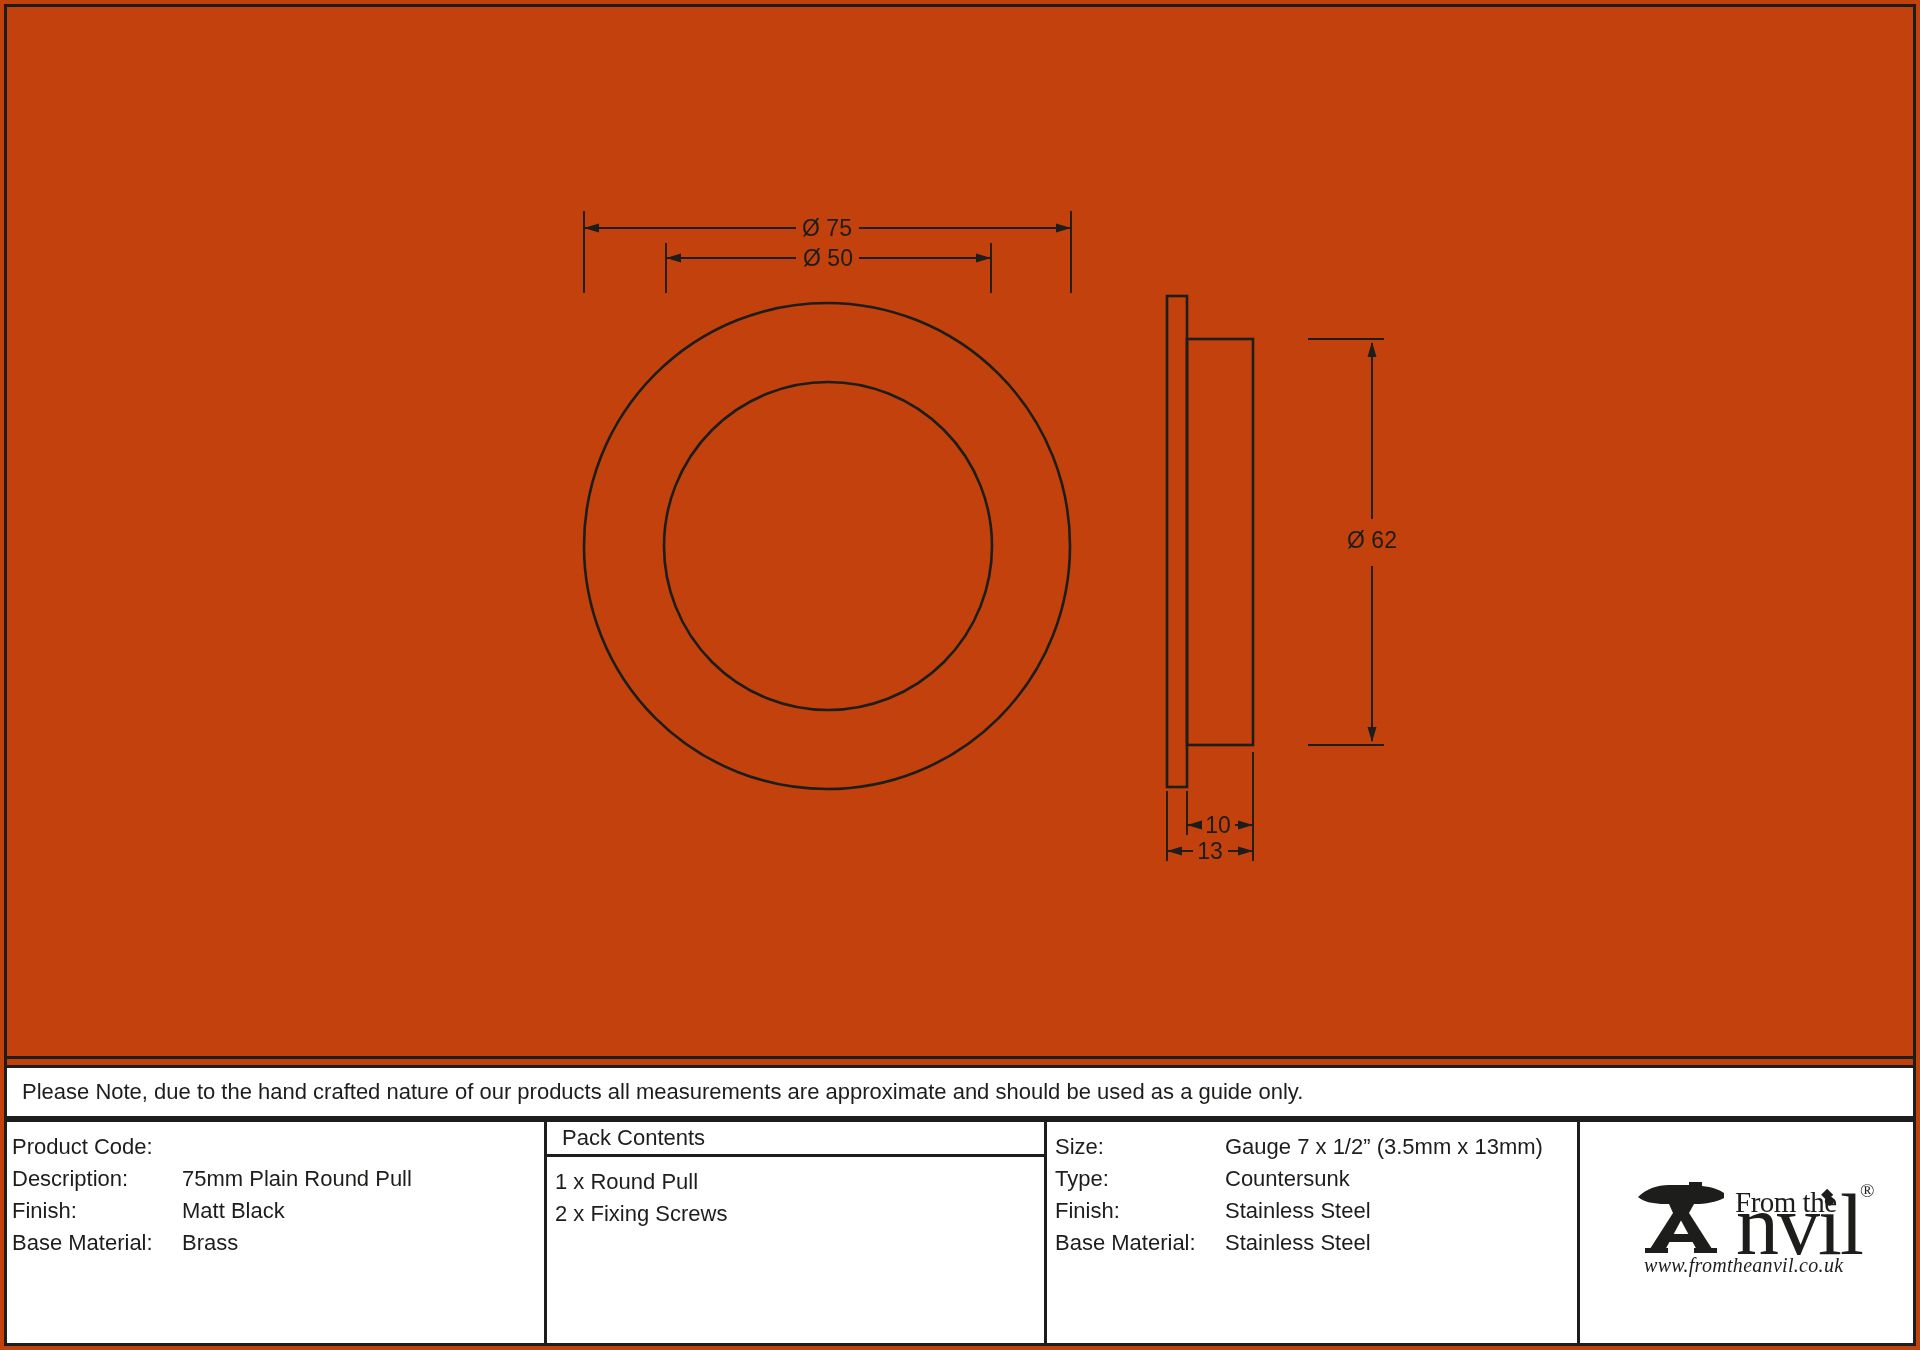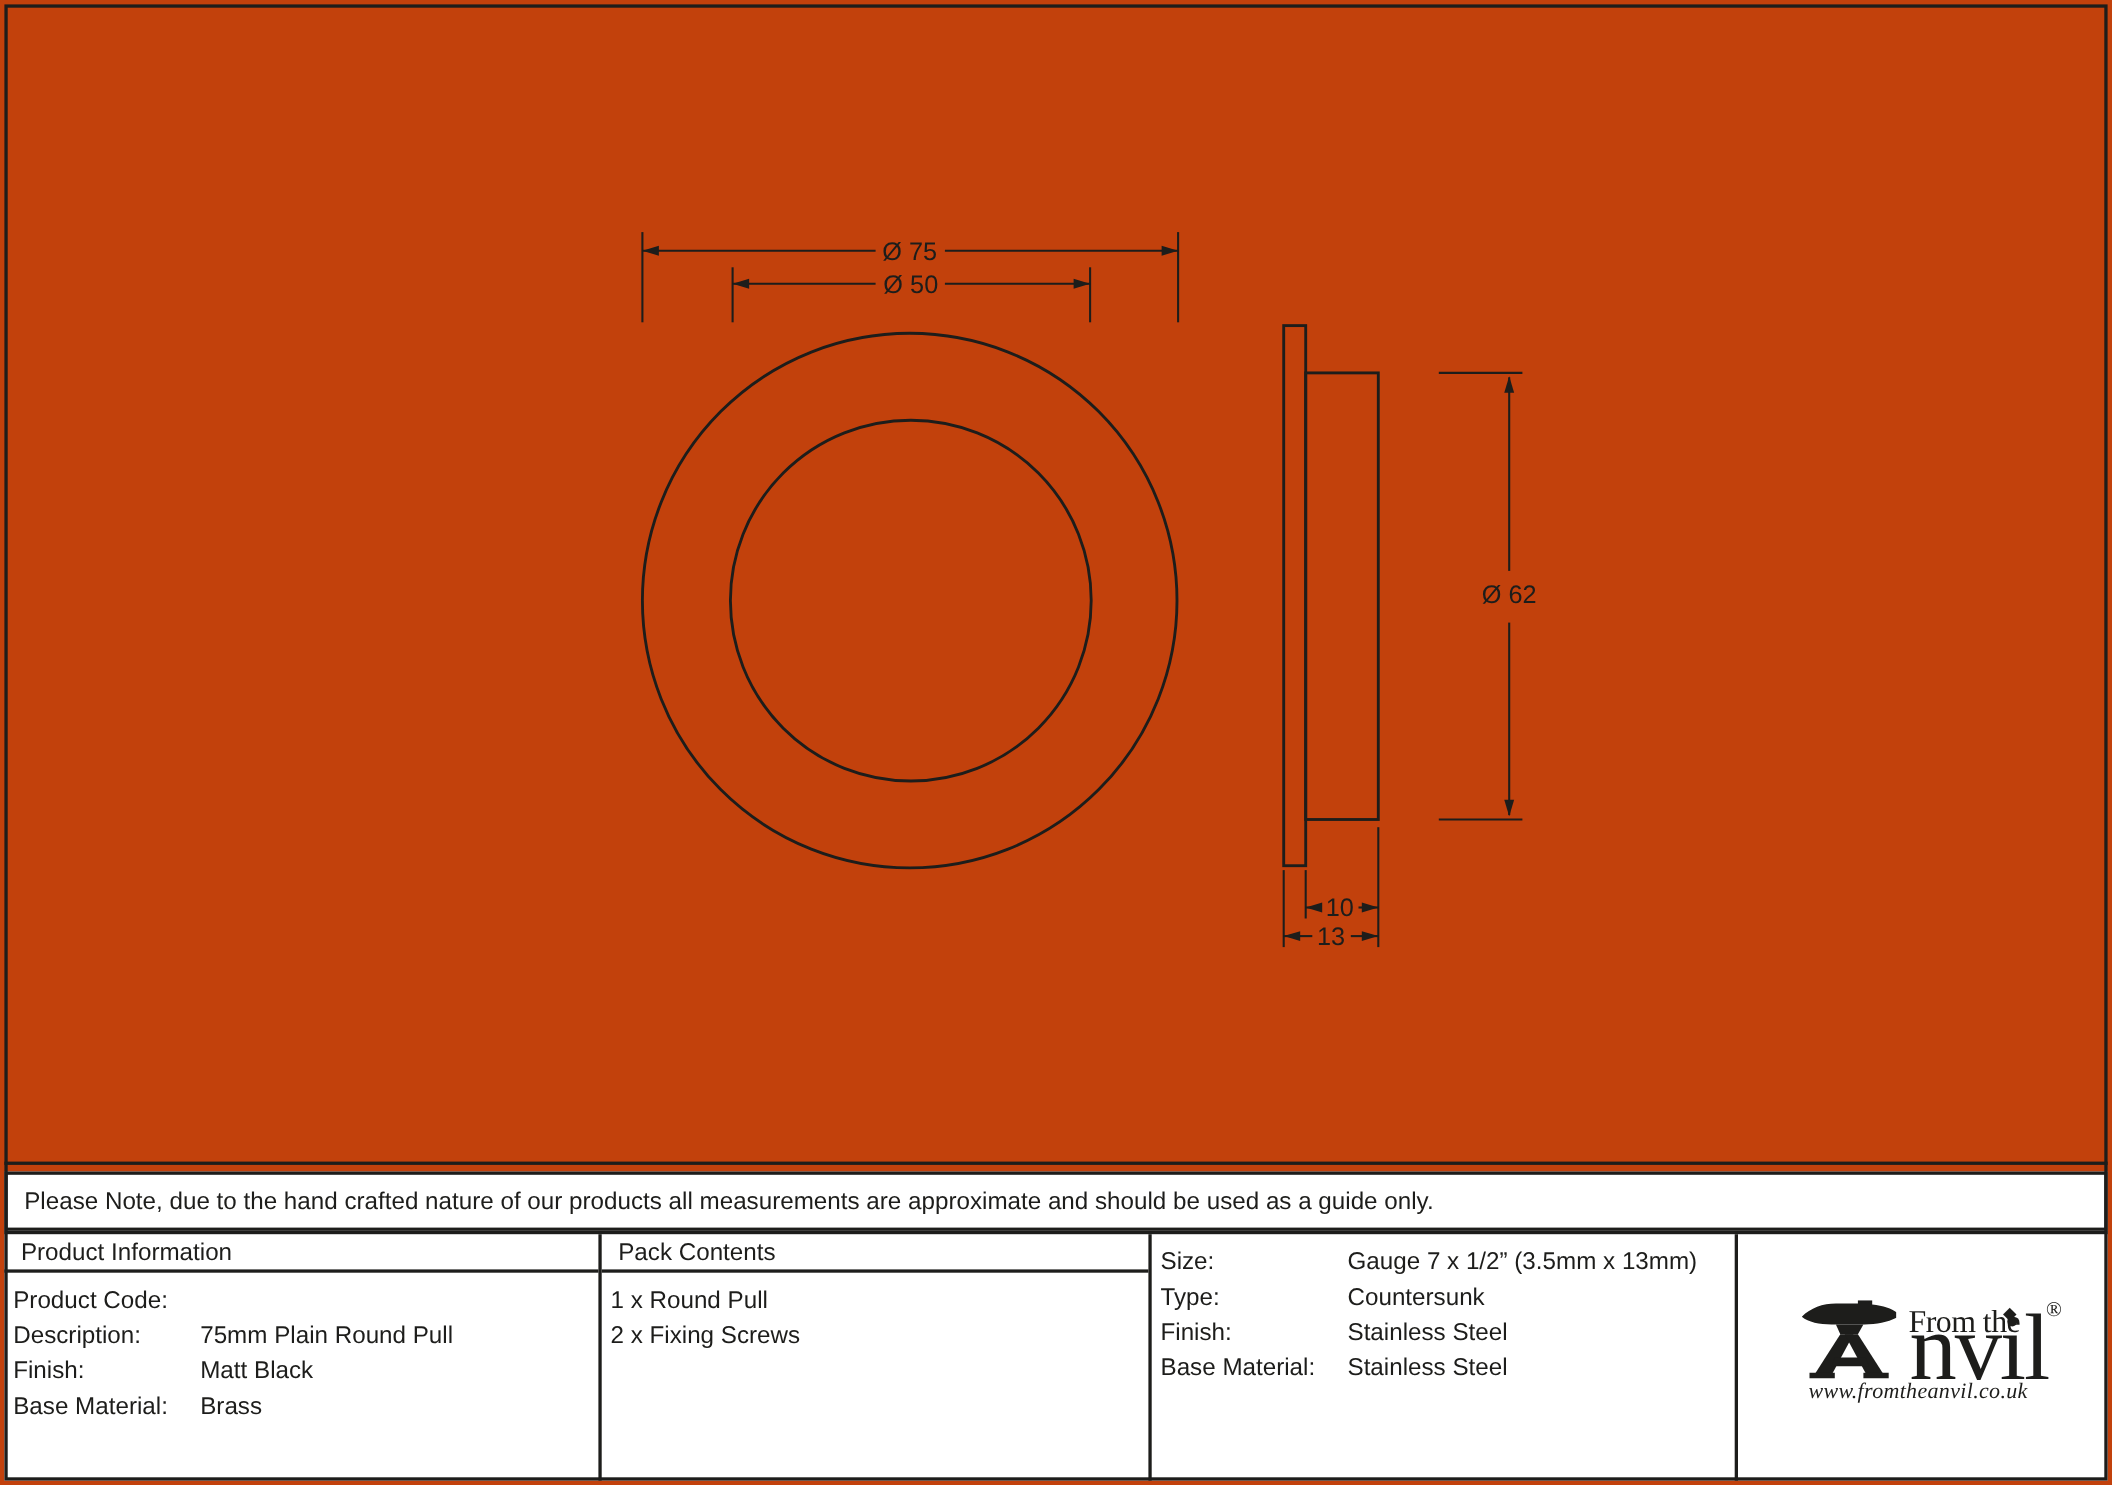--- a/index.html
+++ b/index.html
@@ -178,23 +178,20 @@
 
   <div class="drawing-divider"></div>
 
   <div class="note-bar">
     <span>Please Note, due to the hand crafted nature of our products all measurements are approximate and should be used as a guide only.</span>
   </div>
 
   <div class="spec-table">
 
     <div class="col">
-      <div class="col-header">
-        <span>Product Information</span>
-      </div>
       <div class="col-body">
         <div class="spec-row">
           <span class="spec-label">Product Code:</span>
         </div>
         <div class="spec-row">
           <span class="spec-label">Description:</span>
           <span class="spec-value">75mm Plain Round Pull</span>
         </div>
         <div class="spec-row">
           <span class="spec-label">Finish:</span>

